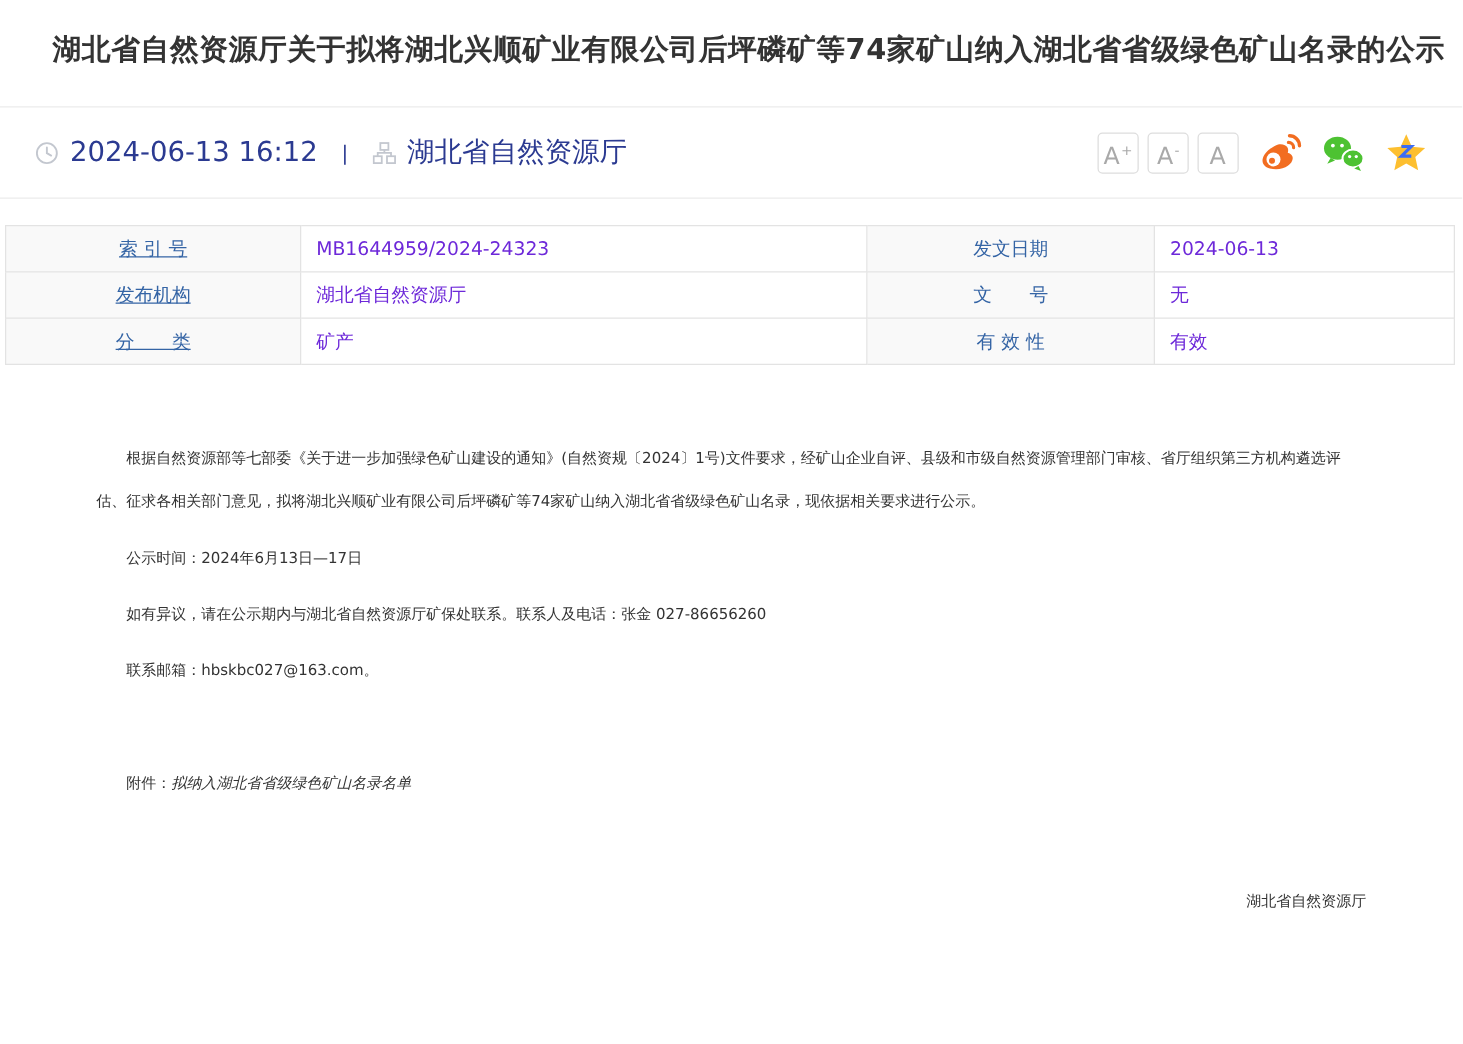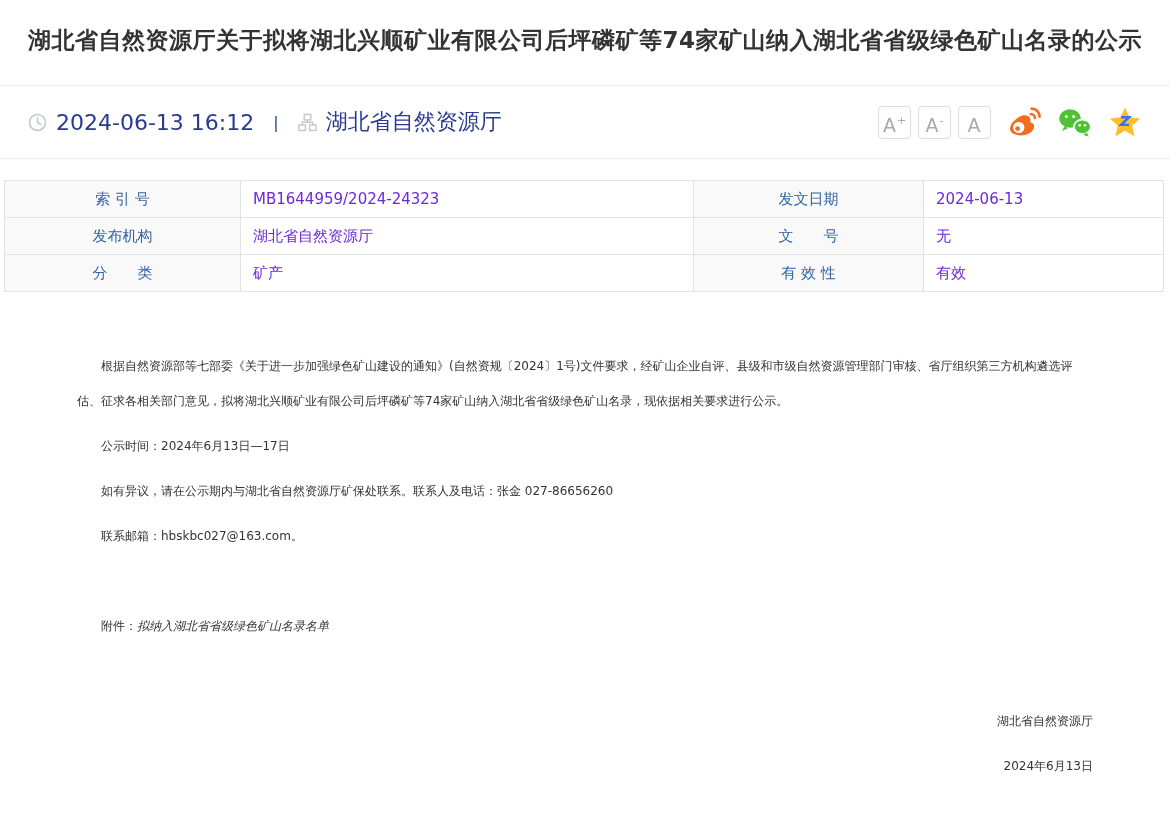--- a/index.html
+++ b/index.html
@@ -12,21 +12,21 @@
   }
   .page { width: 1170px; height: 835px; background: #fff; }
 
   
   .page-title {
     margin: 0;
     padding: 23px 14px 28px;
     font-size: 23px;
     font-weight: bold;
     color: #333;
-    text-align: center;
+    text-align: right;
     letter-spacing: 0.5px;
     line-height: 34px;
     border-bottom: 1px solid #ececec;
   }
 
   
   .meta-row {
     height: 73px;
     display: flex;
     align-items: center;
@@ -73,21 +73,21 @@
   .info-table td.lbl {
     background: #f9f9f9;
     color: #3464a5;
     text-align: center;
   }
   .info-table td.val {
     background: #fff;
     color: #6d28d9;
     padding-left: 12px;
   }
-  .col1 { width: 236px; } .col2 { width: 453px; }
+  .col1 { width: 236px; text-decoration: underline; } .col2 { width: 453px; }
   .col3 { width: 230px; } .col4 { width: 240px; }
 
   
   .article-body {
     padding: 57px 77px 0;
     font-size: 12px;
     color: #333;
   }
   .article-body p {
     line-height: 35px;
@@ -199,16 +199,15 @@
 
   <div class="article-body">
     <p>根据自然资源部等七部委《关于进一步加强绿色矿山建设的通知》(自然资规〔2024〕1号)文件要求，经矿山企业自评、县级和市级自然资源管理部门审核、省厅组织第三方机构遴选评估、征求各相关部门意见，拟将湖北兴顺矿业有限公司后坪磷矿等74家矿山纳入湖北省省级绿色矿山名录，现依据相关要求进行公示。</p>
     <p>公示时间：2024年6月13日—17日</p>
     <p>如有异议，请在公示期内与湖北省自然资源厅矿保处联系。联系人及电话：张金  027-86656260</p>
     <p>联系邮箱：hbskbc027@163.com。</p>
 
     <p class="attachment-line"><span>附件：</span><a class="attachment-link">拟纳入湖北省省级绿色矿山名录名单</a></p>
 
     <p class="sign sign-name">湖北省自然资源厅</p>
-    <p class="sign sign-date">2024年6月13日</p>
   </div>
 
 </div>
 
 </body></html>

